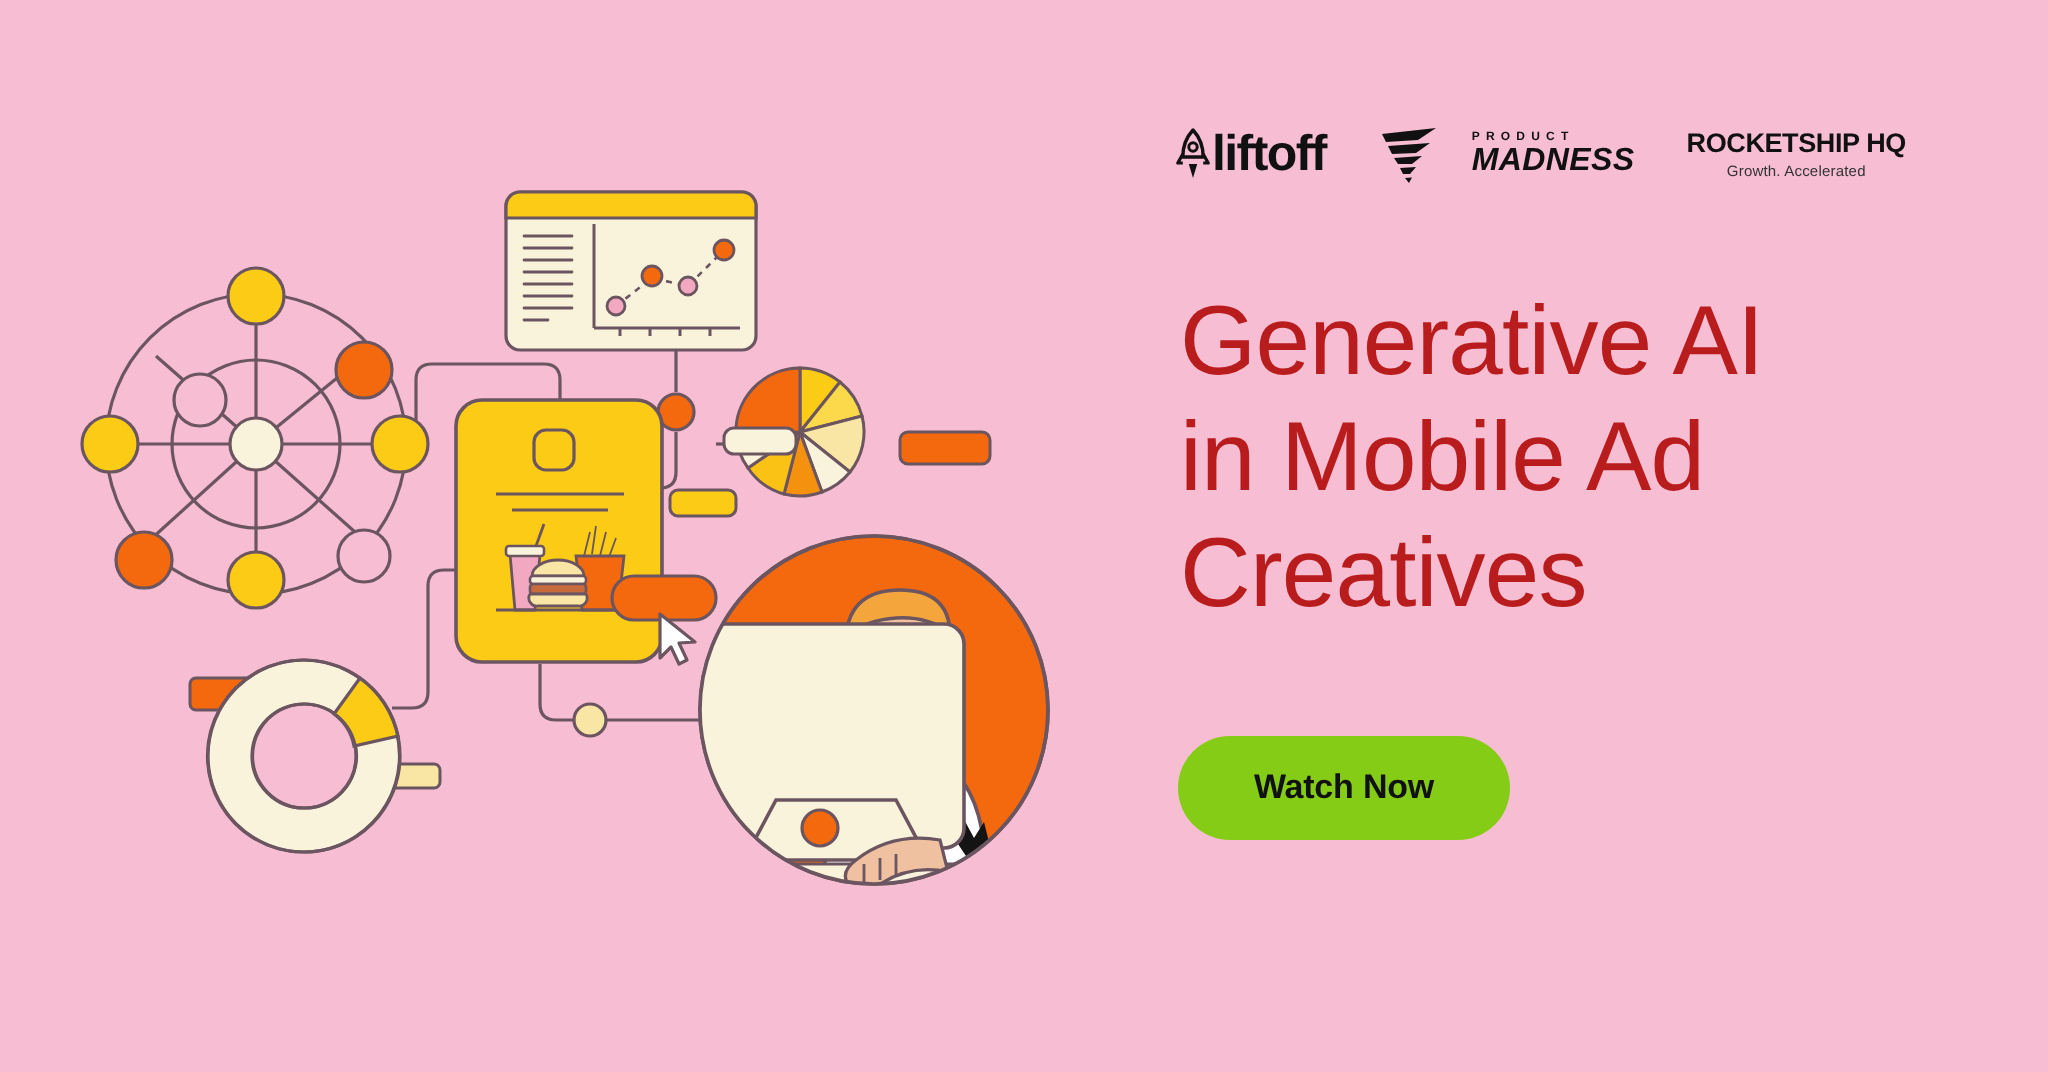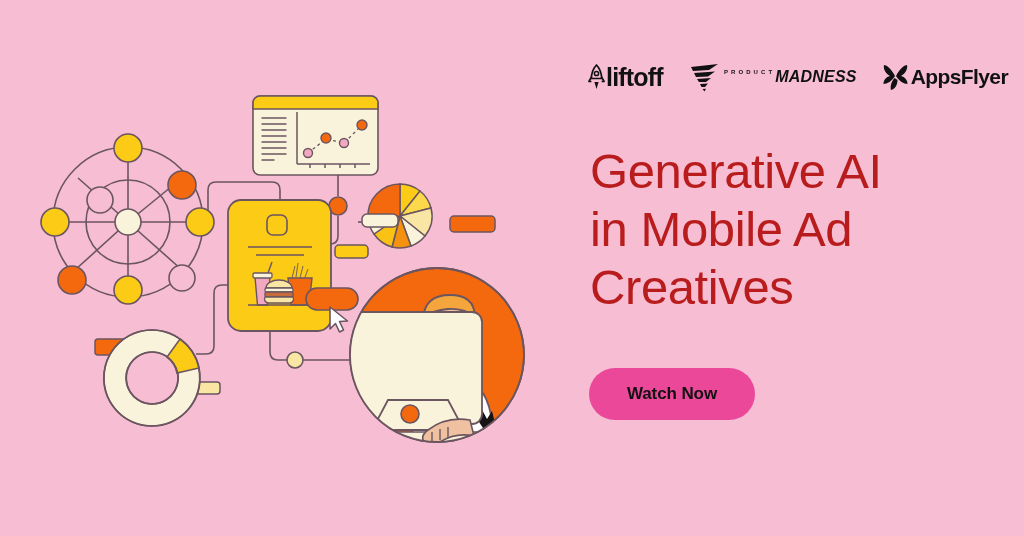--- a/index.html
+++ b/index.html
@@ -63,23 +63,23 @@
     font-size: 25px;
     font-weight: bold;
     letter-spacing: -0.8px;
     line-height: 1;
     margin-left: 1px;
     color: #111;
   }
 
   .logo-madness .stack {
     display: flex;
-    flex-direction: row;
+    flex-direction: column;
     align-items: flex-start;
-    margin-left: 4px;
+    margin-left: 16px;
     line-height: 1;
   }
   .logo-madness .kicker {
     font-size: 6px;
     font-weight: bold;
     letter-spacing: 3.1px;
     color: #111;
     margin-bottom: 1px;
   }
   .logo-madness .wordmark {
@@ -131,21 +131,21 @@
   }
 
   .cta {
     position: absolute;
     left: 1px;
     top: 368px;
     width: 166px;
     height: 52px;
     border: none;
     border-radius: 26px;
-    background: #ec4899;
+    background: #84cc16;
     color: #111111;
     font-family: "Liberation Sans", sans-serif;
     font-size: 17px;
     font-weight: bold;
     letter-spacing: -0.1px;
     cursor: pointer;
     padding: 0;
   }
 </style>
 </head>
@@ -357,30 +357,20 @@
             <path d="M11 22 L19 21.5 L16 25 L12.5 25 Z" fill="#111"></path>
             <path d="M13.5 27 L17 26.8 L15.5 29.5 Z" fill="#111"></path>
           </svg>
         </span>
         <span class="stack">
           <span class="kicker">PRODUCT</span>
           <span class="wordmark">MADNESS</span>
         </span>
       </div>
 
-      <div class="logo logo-appsflyer">
-        <span>
-          <svg width="26" height="27" viewBox="0 0 26 27">
-            <path d="M12 12 C8 4 3 1 1 1 C0 5 3 10 7 12 C3 13 0.5 16 0.5 20 C4 20 9 17 12 12 Z" fill="#111"></path>
-            <path d="M13 12 C17 4 22 1 24 1 C25 5 22 10 18 12 C22 13 24.5 16 24.5 20 C21 20 16 17 13 12 Z" fill="#111"></path>
-            <path d="M11.5 14 C8 18 7 23 8 26 C12 25 14.5 21 14.5 16 Z" fill="#111"></path>
-          </svg>
-        </span>
-        <span class="wordmark">AppsFlyer</span>
-      </div>
 
       <div class="logo logo-rocketship">
         <span class="wordmark">ROCKETSHIP HQ</span>
         <span class="tagline">Growth. Accelerated</span>
       </div>
     </div>
 
     <h1 class="headline">Generative AI
 in Mobile Ad
 Creatives</h1>

